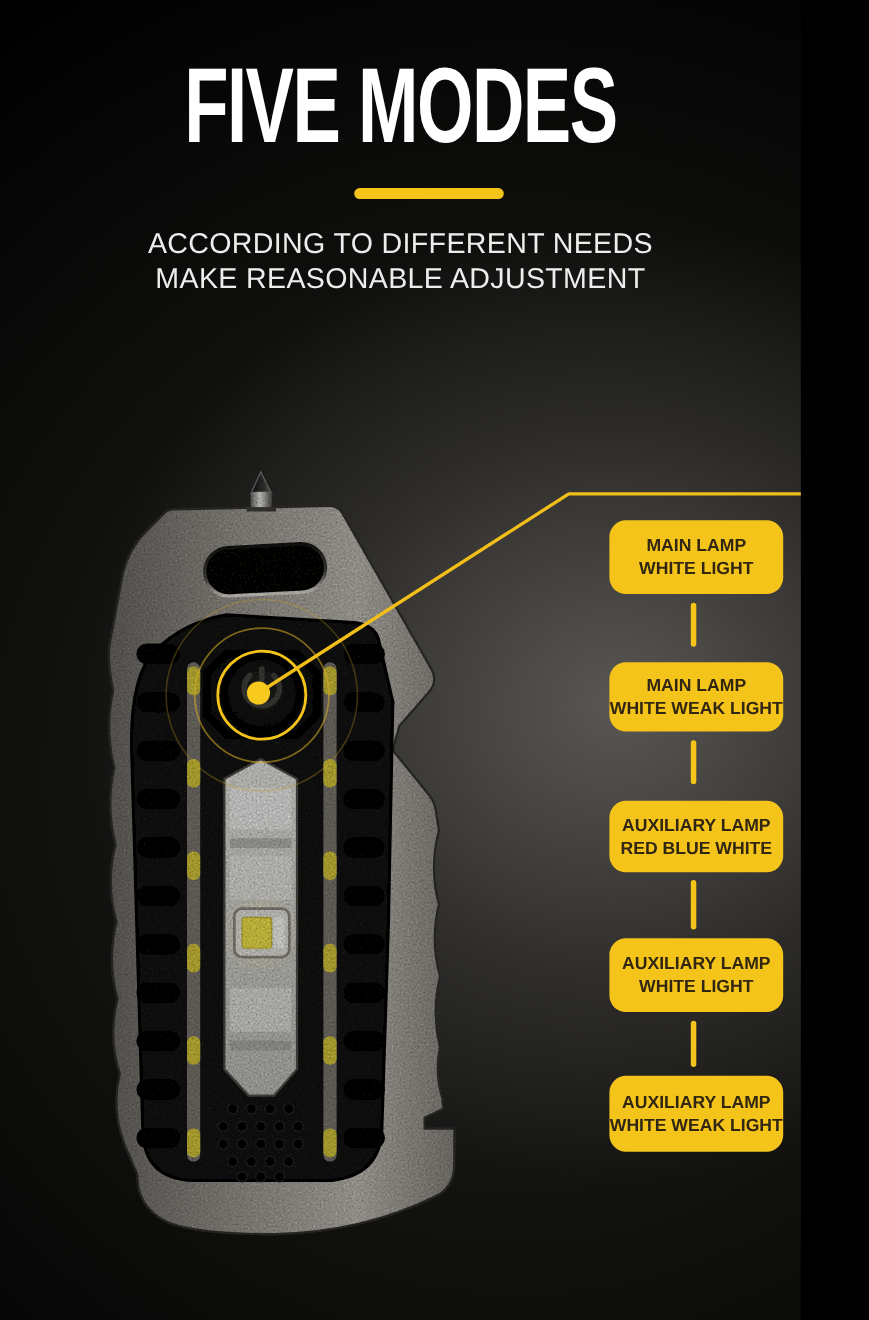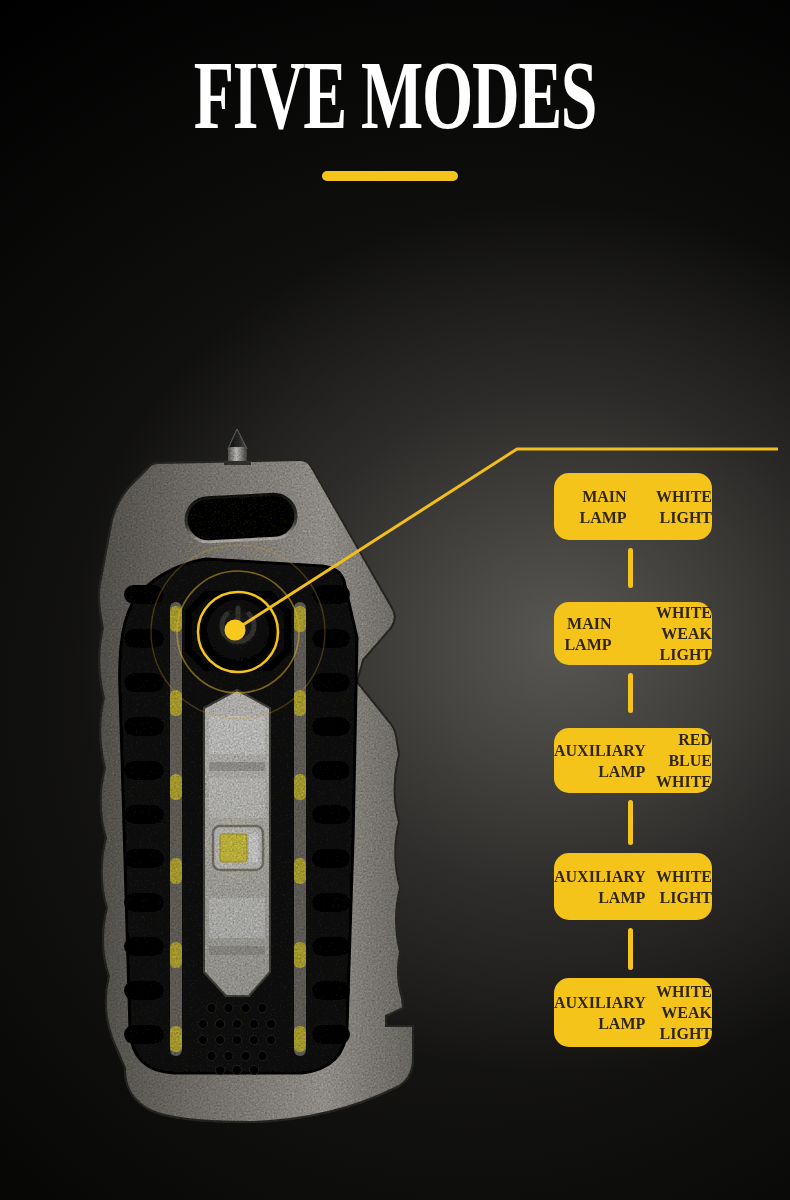--- a/index.html
+++ b/index.html
@@ -1,18 +1,18 @@
 <!DOCTYPE html>
 <html><head>
 <meta charset="utf-8">
 <style>
   html,body{margin:0;padding:0;background:#000;}
   .page{
-    position:relative;width:790px;height:1200px;overflow:hidden;
-    font-family:Liberation Serif, serif;
+    position:relative;width:728px;height:1200px;overflow:hidden;
+    font-family:Liberation Sans, sans-serif;
     background:
       radial-gradient(620px 560px at 560px 640px, rgba(92,90,86,.95), rgba(62,60,57,.55) 45%, rgba(18,18,17,0) 78%),
       radial-gradient(950px 950px at 470px 700px, #232221, #0a0a09 62%, #000 88%);
   }
   .title{
     position:absolute;left:0;right:0;top:47px;text-align:center;
     color:#fff;font-size:97px;line-height:1;font-weight:700;letter-spacing:-2px;
     transform:scaleX(.68);transform-origin:50% 50%;white-space:nowrap;
   }
   .title-bar{
@@ -23,36 +23,38 @@
     position:absolute;left:0;right:0;top:205px;text-align:center;
     color:#ededec;font-size:26px;line-height:32px;font-weight:400;letter-spacing:.3px;
   }
   .callout{
     position:absolute;left:548px;top:399px;
     color:#F1BE1B;font-size:18.5px;line-height:23.5px;font-weight:700;letter-spacing:.2px;
     white-space:nowrap;
   }
   .mode-box{
     position:absolute;left:554px;width:158px;border-radius:15px;background:#F5C41B;
-    display:flex;flex-direction:row;align-items:center;justify-content:center;
+    display:flex;flex-direction:column;align-items:center;justify-content:center;
     color:#312611;font-size:16px;line-height:21px;font-weight:700;text-align:right;
   }
   .connector{
     position:absolute;left:628px;width:5px;border-radius:3px;background:#F5C41B;
   }
   svg.art{position:absolute;left:0;top:0;}
 </style>
 </head>
 <body>
 
 <div class="page">
 
   <div class="title">FIVE MODES</div>
   <div class="title-bar"></div>
   <div class="subtitle">
+    <div>ACCORDING TO DIFFERENT NEEDS</div>
+    <div>MAKE REASONABLE ADJUSTMENT</div>
   </div>
 
   <svg class="art" width="790" height="1200" viewBox="0 0 790 1200" aria-hidden="true">
     <defs>
       <linearGradient id="metalG" x1="0" y1="0" x2="1" y2="0">
         <stop offset="0" stop-color="#6e6b66"></stop>
           <stop offset=".35" stop-color="#9a968f"></stop>
         <stop offset=".72" stop-color="#c0bcb5"></stop>
           <stop offset="1" stop-color="#8a8780"></stop>
       </linearGradient>

